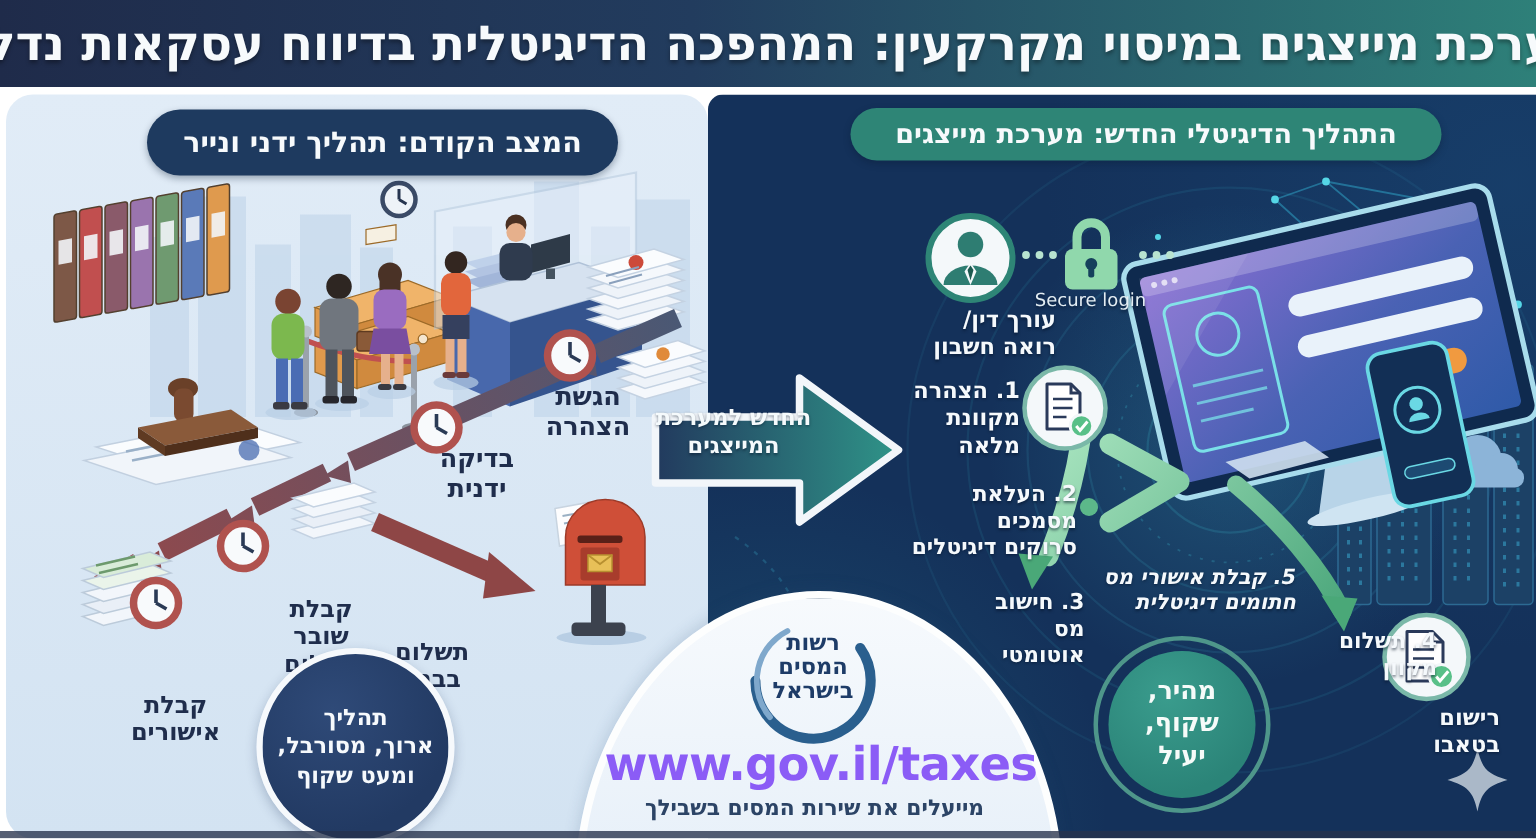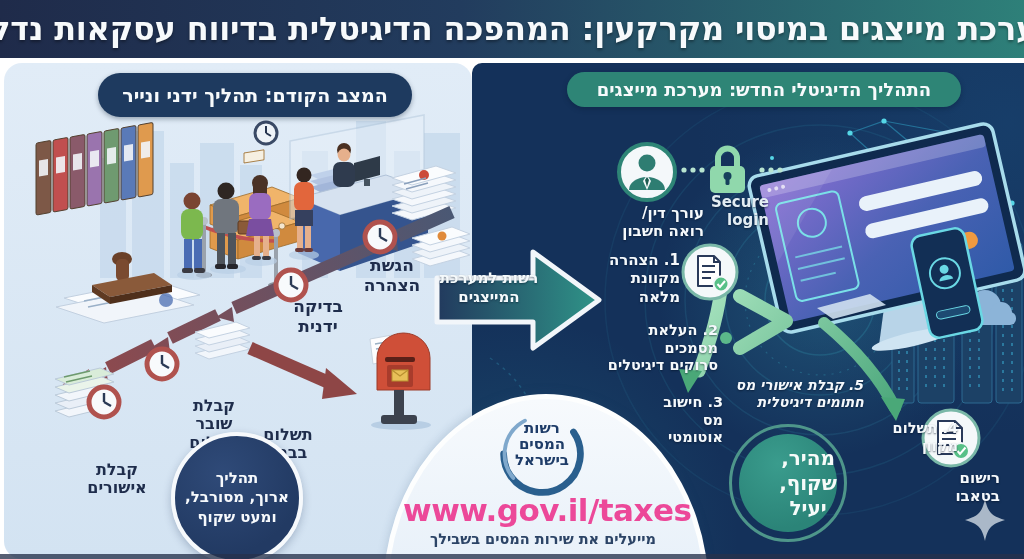--- a/index.html
+++ b/index.html
@@ -28,47 +28,47 @@
   .pill-navy{left:98px;top:73px;width:314px;height:44px;background:#1e3a5f;font-size:19px;}
   .pill-teal{left:567px;top:72px;width:394px;height:35px;background:#2e8576;font-size:18px;}
   
   .lbl{z-index:3;font-weight:700;white-space:pre-line;text-align:center;line-height:1.15;
        color:#1f2d4c;font-size:17px;}
   .lbl.small{font-size:16px;margin-top:47px;}
   .rlbl{z-index:3;color:#f5f9fc;white-space:pre-line;font-weight:700;line-height:1.22;
         font-size:14.5px;text-shadow:0 1px 2px rgba(0,15,35,.55);}
   .rlbl.right{text-align:right;}
   .rlbl.big{font-size:15px;}
-  .secure{z-index:3;color:#e3edf3;font-size:15px;font-weight:700;text-align:right;
+  .secure{z-index:3;color:#e3edf3;font-size:12px;font-weight:400;text-align:center;
           text-shadow:0 1px 2px rgba(0,15,35,.6);}
   
   .badge-navy{left:171px;top:432px;width:124px;height:124px;border-radius:50%;z-index:3;
               background:radial-gradient(circle at 38% 30%,#2f4a78,#223a63 70%);
               border:4px solid #f6f9fc;display:flex;align-items:center;justify-content:center;
               color:#f6f9fc;font-weight:700;font-size:15px;text-align:center;
               white-space:pre-line;line-height:1.3;box-shadow:0 3px 8px rgba(20,40,80,.25);}
   .badge-teal-ring{left:729px;top:424px;width:112px;height:112px;border-radius:50%;z-index:3;
               border:3px solid #4e968a;display:flex;align-items:center;justify-content:center;}
   .badge-teal{width:98px;height:98px;border-radius:50%;
               background:radial-gradient(circle at 40% 30%,#3a9c8d,#2b8478 72%);
-              display:flex;align-items:center;color:#f6fbf9;
-              font-weight:700;font-size:20px;text-align:center;white-space:pre-line;line-height:1.25;}
+              display:flex;align-items:center;justify-content:center;color:#f6fbf9;
+              font-weight:700;font-size:17px;text-align:center;white-space:pre-line;line-height:1.25;}
   
   .transition{left:433px;top:246px;width:172px;height:108px;z-index:4;}
   .transition-label{left:437px;top:269px;width:104px;z-index:5;color:#f5fafc;font-weight:700;
                     font-size:15px;text-align:center;white-space:pre-line;line-height:1.25;
                     text-shadow:0 1px 2px rgba(0,15,35,.5);}
   
   .dome{left:383px;top:394px;width:326px;height:400px;border-radius:50%;z-index:5;
         background:linear-gradient(180deg,#f7fafd,#e4eef8 55%);border:5px solid #fdfefe;
         box-sizing:border-box;box-shadow:0 -2px 10px rgba(40,70,110,.18);}
   .logo{left:494px;top:406px;width:96px;height:96px;z-index:6;}
   .logo-text{position:absolute;left:0;top:15px;width:100%;text-align:center;color:#1e3c68;
              font-weight:700;font-size:15px;line-height:1.05;white-space:pre-line;}
-  .url{left:403px;top:492px;width:280px;z-index:6;text-align:center;color:#ec4899;
+  .url{left:403px;top:492px;width:280px;z-index:6;text-align:center;color:#8b5cf6;
        font-weight:700;font-size:31px;direction:ltr;letter-spacing:-.5px;cursor:pointer;}
   .tagline{left:403px;top:531px;width:280px;z-index:6;text-align:center;color:#2c4466;
            font-weight:600;font-size:14.5px;}
   .bottom-strip{left:0;top:554px;width:1024px;height:5px;background:rgba(38,50,76,.78);z-index:8;}
 </style>
 </head>
 <body>
 
 <div class="stage">
 
@@ -523,21 +523,21 @@
 
   <svg class="abs transition" viewBox="0 0 172 108">
     <defs>
       <linearGradient id="tg" x1="0" y1="0" x2="1" y2="0">
         <stop offset="0" stop-color="#223a5e"></stop>
           <stop offset="1" stop-color="#2f9488"></stop>
       </linearGradient>
     </defs>
     <polygon points="4,32 100,32 100,6 166,54 100,102 100,76 4,76" fill="url(#tg)" stroke="#f2f6fa" stroke-width="5" stroke-linejoin="round"></polygon>
   </svg>
-  <div class="abs transition-label">רשות למערכת
+  <div class="abs transition-label">החדש למערכת
 המייצגים</div>
 
   <div class="abs dome"></div>
   <div class="abs logo">
     <svg width="96" height="96" viewBox="0 0 100 100">
       <circle cx="50" cy="50" r="40" fill="none" stroke="#2a5f8e" stroke-width="7" stroke-dasharray="150 101" stroke-linecap="round" transform="rotate(-35 50 50)"></circle>
       <circle cx="50" cy="50" r="39" fill="none" stroke="#7fa8cc" stroke-width="4" stroke-dasharray="70 175" stroke-linecap="round" transform="rotate(140 50 50)"></circle>
     </svg>
     <div class="logo-text">רשות
 המסים

